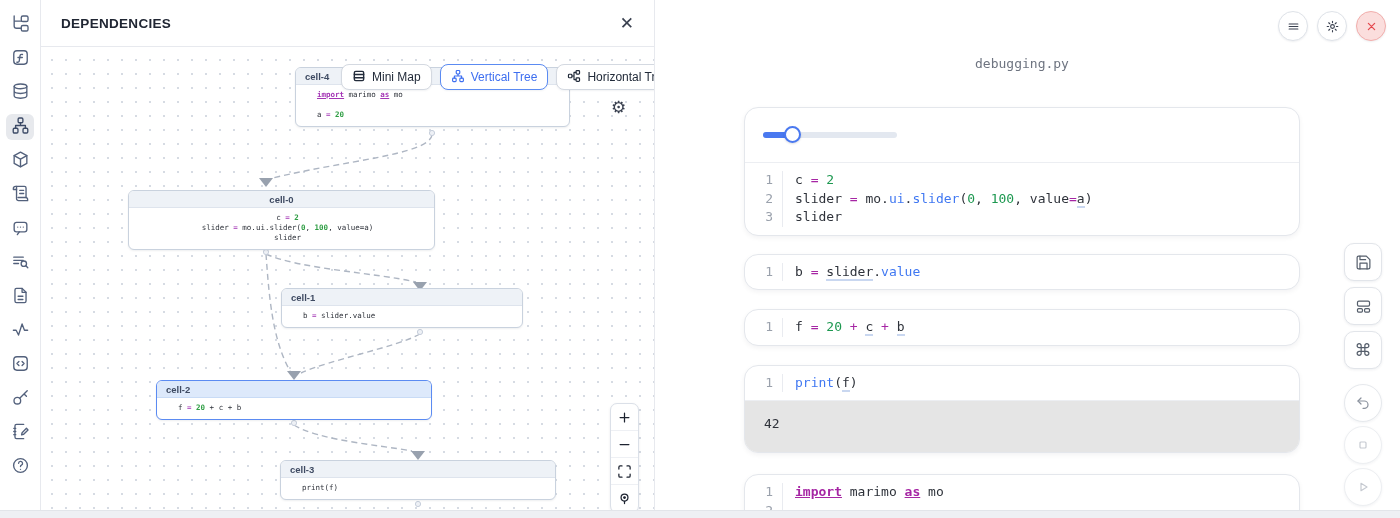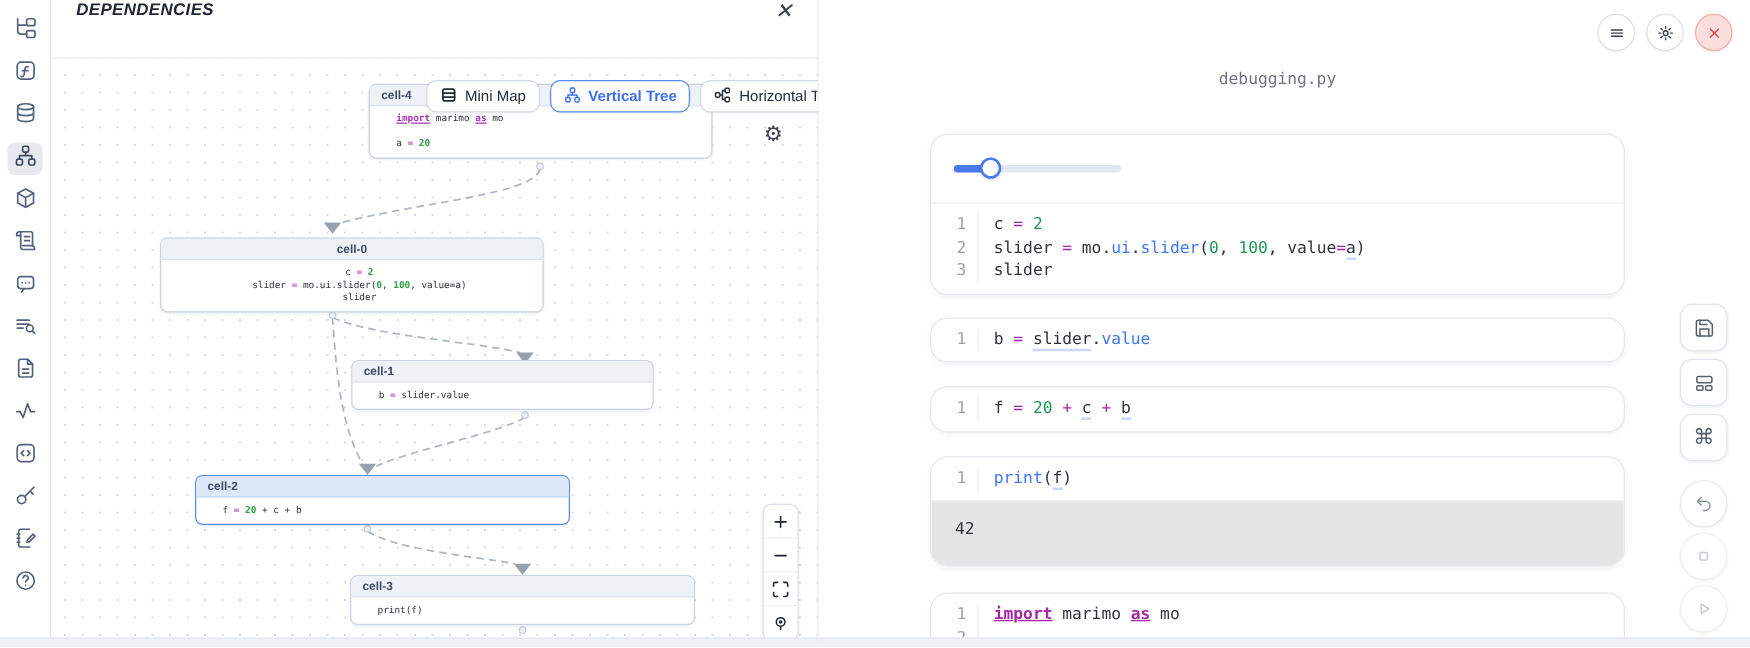--- a/index.html
+++ b/index.html
@@ -19,35 +19,35 @@
     width:28px; height:26px; display:flex; align-items:center; justify-content:center;
     border-radius:6px; color:#53617c; cursor:pointer; flex:0 0 auto;
   }
   .sb-item.active { background:#e7e9ed; color:#3c4a66; }
   .sb-item svg { width:19px; height:19px; stroke:currentColor; fill:none;
     stroke-width:1.7; stroke-linecap:round; stroke-linejoin:round; }
   
   .dep-panel { width:614px; flex:0 0 614px; display:flex; flex-direction:column;
     border-right:1px solid #e7e9ee; background:#fff; }
   .dep-header { height:47px; flex:0 0 47px; border-bottom:1px solid #e7e9ee;
-    display:flex; justify-content:space-between; padding:0 20px;font-style:italic; }
+    display:flex; align-items:center; justify-content:space-between; padding:0 20px; }
   .dep-title { font-size:13.5px; font-weight:bold; letter-spacing:.3px; color:#202633; }
   .dep-close { font-size:17px; color:#3a4150; cursor:pointer; line-height:1; }
   .dep-canvas { position:relative; flex:1; overflow:hidden;
     background-image:radial-gradient(#d6dbe3 1px, transparent 1.2px);
     background-size:14px 14px; background-position:4px 6px; }
   .dep-canvas svg.edges { position:absolute; left:0; top:0; width:614px; height:462px; }
   
   .graph-toolbar { position:absolute; left:300px; top:17px; display:flex; gap:8px; z-index:5; }
   .gt-btn { display:flex; align-items:center; gap:6px; height:26px; padding:0 10px;
     background:#fff; border:1px solid #d4d9e1; border-radius:8px;
     font-size:12px; color:#222b3a; box-shadow:0 1px 2px rgba(20,30,60,.06); cursor:pointer; white-space:nowrap; }
   .gt-btn svg { width:14px; height:14px; stroke:currentColor; fill:none; stroke-width:2;
     stroke-linecap:round; stroke-linejoin:round; }
-  .gt-btn.active { border:1.5px solid #5b8bf2; color:#3e6ff0;font-weight:bold; }
+  .gt-btn.active { border:1.5px solid #5b8bf2; color:#3e6ff0; }
   .graph-gear { position:absolute; left:570px; top:50px; font-size:17px; color:#3a4150; cursor:pointer; z-index:5;}
   
   .gnode { position:absolute; background:#fff; border:1px solid #c9d2de; border-radius:6px;
     box-shadow:0 1px 2px rgba(15,23,42,.07); overflow:hidden; z-index:4; }
   .gnode-header { background:#eef2f7; border-bottom:1px solid #dee4ed;
     padding:3px 9px 2px; font-size:9.5px; font-weight:bold; color:#3e4a62; }
   .gnode-body { padding:5px 9px 6px; font-family:"DejaVu Sans Mono", monospace;
     font-size:7.5px; line-height:10px; color:#5d6b82; white-space:pre; }
   .gnode.selected { border:1.5px solid #5b8bf2; }
   .gnode.selected .gnode-header { background:#dde9fb; border-bottom-color:#c8dbf6; }
@@ -286,21 +286,21 @@
         <div class="gnode-body"><div class="cl"><span class="tok-kw">import</span><span class="tok-id"> marimo </span><span class="tok-kw">as</span><span class="tok-id"> mo</span></div><div class="cl">&nbsp;</div><div class="cl"><span class="tok-id">a </span><span class="tok-op">=</span><span class="tok-id"> </span><span class="tok-num">20</span></div></div>
       </div>
       <div class="gnode" style="left:87px;top:143px;width:307px;text-align:center;">
         <div class="gnode-header">cell-0</div>
         <div class="gnode-body"><div class="cl"><span class="tok-id">c </span><span class="tok-op">=</span><span class="tok-id"> </span><span class="tok-num">2</span></div><div class="cl"><span class="tok-id">slider </span><span class="tok-op">=</span><span class="tok-id"> mo.ui.slider(</span><span class="tok-num">0</span><span class="tok-id">, </span><span class="tok-num">100</span><span class="tok-id">, value=a)</span></div><div class="cl"><span class="tok-id">slider</span></div></div>
       </div>
       <div class="gnode" style="left:240px;top:241px;width:242px;">
         <div class="gnode-header">cell-1</div>
         <div class="gnode-body"><div class="cl"><span class="tok-id">b </span><span class="tok-op">=</span><span class="tok-id"> slider.value</span></div></div>
       </div>
-      <div class="gnode selected" style="left:115px;top:333px;width:300px;">
+      <div class="gnode selected" style="left:115px;top:333px;width:276px;">
         <div class="gnode-header">cell-2</div>
         <div class="gnode-body"><div class="cl"><span class="tok-id">f </span><span class="tok-op">=</span><span class="tok-id"> </span><span class="tok-num">20</span><span class="tok-id"> + c + b</span></div></div>
       </div>
       <div class="gnode" style="left:239px;top:413px;width:276px;">
         <div class="gnode-header">cell-3</div>
         <div class="gnode-body"><div class="cl"><span class="tok-id">print(f)</span></div></div>
       </div>
 
       <div class="zoom-ctrl">
         <div class="zc-btn">

